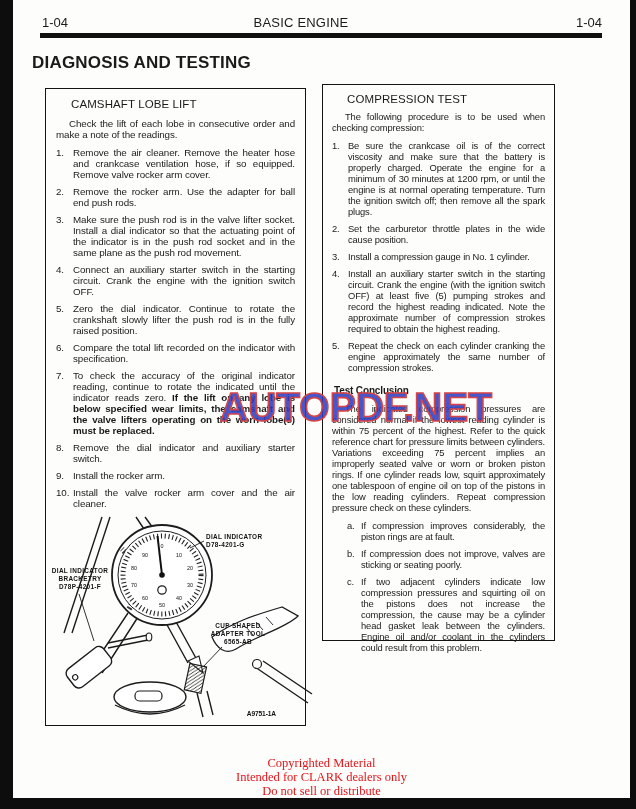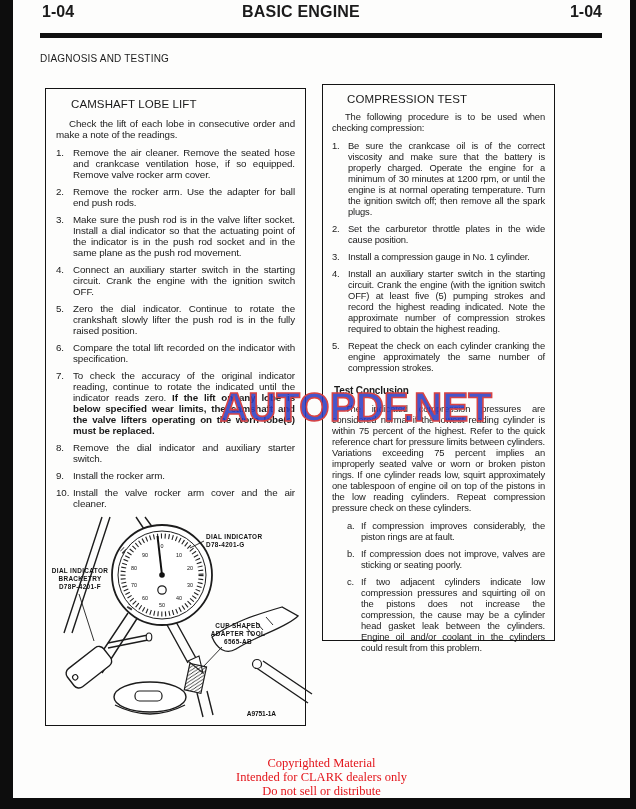--- a/index.html
+++ b/index.html
@@ -12,28 +12,28 @@
   html,body{background:#888;}
   .page{
     position:relative;width:636px;height:809px;background:#fdfdfc;overflow:hidden;
     font-family:"Liberation Sans",sans-serif;color:var(--ink);
   }
   
   .scan-left{position:absolute;left:0;top:0;width:13px;height:809px;background:#0d0d0d;}
   .scan-right{position:absolute;left:630px;top:0;width:6px;height:809px;background:#0d0d0d;}
   .scan-bottom{position:absolute;left:0;top:798px;width:636px;height:11px;background:#0d0d0d;}
 
-  .header{position:absolute;left:40px;top:3px;width:562px;height:15px;
-    font-size:16px;font-weight:bold;}
+  .header{position:absolute;left:40px;top:15px;width:562px;height:15px;
+    font-size:13px;font-weight:normal;}
   .header .pn-left{position:absolute;left:2px;top:0;}
   .header .pn-right{position:absolute;right:0;top:0;}
   .header .h-title{position:absolute;left:0;right:40px;text-align:center;top:0;letter-spacing:.2px;}
   .header-rule{position:absolute;left:40px;top:33px;width:562px;height:4.5px;background:#101010;}
 
-  .page-title{position:absolute;left:40px;top:53px;font-size:10px;font-weight:normal;letter-spacing:.2px;}
+  .page-title{position:absolute;left:32px;top:53px;font-size:17px;font-weight:bold;letter-spacing:.2px;}
 
   .box{position:absolute;border:1.6px solid #141414;background:transparent;}
   .left-box{left:45px;top:88px;width:261px;height:638px;padding:9px 10px 0 10px;
     font-size:9.8px;line-height:11px;letter-spacing:-.1px;}
   .right-box{left:322px;top:84px;width:233px;height:557px;padding:8px 9px 0 9px;
     font-size:9.4px;line-height:11px;letter-spacing:-.15px;}
 
   .box h2{font-size:11.5px;line-height:13px;font-weight:normal;letter-spacing:.1px;margin:0 0 7px 15px;}
   .right-box h2{margin-bottom:5px;}
   .right-box h3{font-size:10.8px;line-height:12px;font-weight:bold;margin:0 0 5px 0;}
@@ -81,21 +81,21 @@
   <div class="header-rule"></div>
 
   <div class="page-title">DIAGNOSIS AND TESTING</div>
 
   <section class="box left-box">
     <h2>CAMSHAFT LOBE LIFT</h2>
     <p class="indent">Check the lift of each lobe in consecutive order and make a note of the readings.</p>
     <div id="camshaft-steps">
         <div class="step">
           <span class="num">1.</span>
-          <span class="txt"><span>Remove the air cleaner. Remove the seated hose and crankcase ventilation hose, if so equipped. Remove valve rocker arm cover.</span></span>
+          <span class="txt"><span>Remove the air cleaner. Remove the heater hose and crankcase ventilation hose, if so equipped. Remove valve rocker arm cover.</span></span>
         </div>
         <div class="step">
           <span class="num">2.</span>
           <span class="txt"><span>Remove the rocker arm. Use the adapter for ball end push rods.</span></span>
         </div>
         <div class="step">
           <span class="num">3.</span>
           <span class="txt"><span>Make sure the push rod is in the valve lifter socket. Install a dial indicator so that the actuating point of the indicator is in the push rod socket and in the same plane as the push rod movement.</span></span>
         </div>
         <div class="step">

